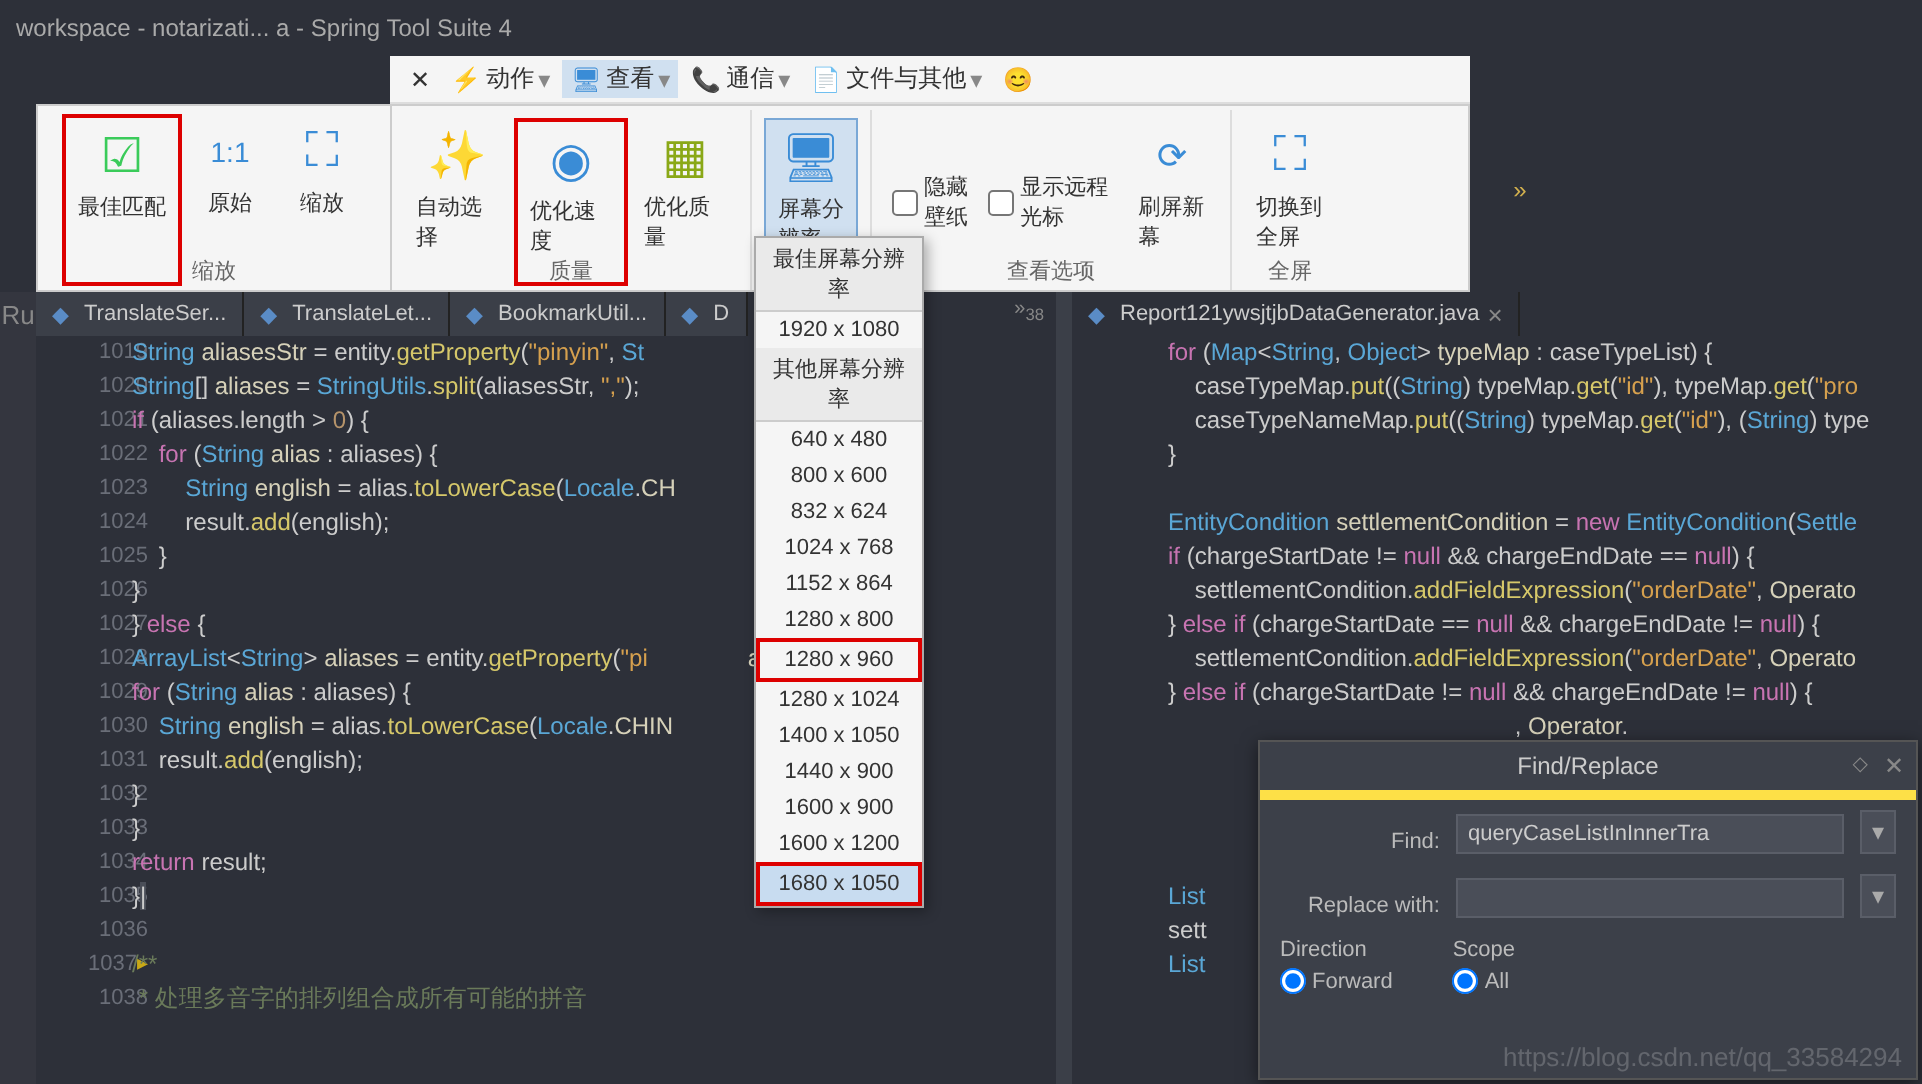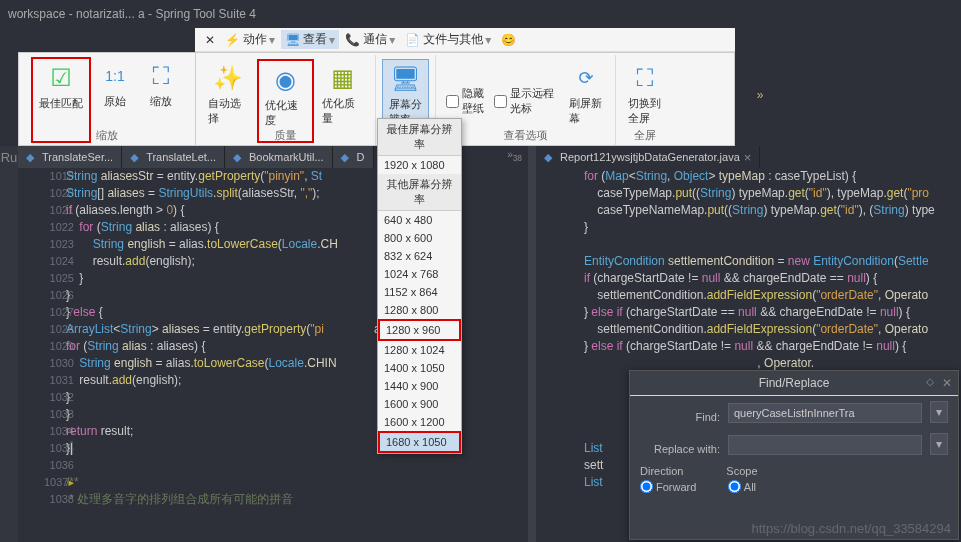--- a/index.html
+++ b/index.html
@@ -25,21 +25,21 @@
 .ribbon-item.highlighted { background:#d0e0f0; border:1px solid #7aa8d6; }
 .red-box { border:2px solid #d00 !important; }
 
 .opt-col { display:flex; flex-direction:row; gap:2px; padding:2px 4px; font-size:11px; color:#333; }
 .opt-col label { display:flex; align-items:center; gap:3px; cursor:pointer; }
 .opt-col input { margin:0; }
 
 
 .res-dropdown { position:absolute; left:377px; top:118px; width:85px; background:#f5f5f5; border:1px solid #aaa; z-index:10; box-shadow:2px 2px 6px rgba(0,0,0,0.3); }
 .res-dropdown-header { font-size:11px; color:#333; padding:3px 6px; background:#eaeaea; border-bottom:1px solid #ccc; text-align:center; }
-.res-item { font-size:11px; color:#333; padding:3px 6px; cursor:pointer; }
+.res-item { font-size:11px; color:#333; padding:3px 6px; text-align:center; cursor:pointer; }
 .res-item.sel { background:#c8dcf0; }
 
 
 .tab-bar { position:absolute; left:18px; top:146px; right:0; height:22px; display:flex; background:#2d3039; }
 .tab-bar.right { left:536px; }
 .ed-tab { display:flex; align-items:center; gap:4px; padding:0 8px; background:#3b3f48; color:#ccc; font-size:11px; border-right:1px solid #222; cursor:pointer; }
 .ed-tab .ticon { width:12px; height:12px; }
 .ed-tab .close { color:#888; font-size:13px; }
 
 
@@ -53,31 +53,31 @@
 .typ { color:#5aa7d6; }
 .mth { color:#d6c86a; }
 .var { color:#d6d1b9; }
 .com { color:#6a7a5a; }
 .num { color:#b5936a; }
 
 .ruler-col { position:absolute; left:0; top:146px; width:18px; bottom:0; background:#34363f; color:#888; font-size:13px; display:flex; flex-direction:column; align-items:center; padding-top:4px; }
 
 
 .find-dlg { position:absolute; right:2px; top:370px; width:330px; height:170px; background:#3c4049; border:1px solid #555; box-shadow:0 2px 8px rgba(0,0,0,0.5); color:#ccc; font-size:12px; }
-.find-dlg-title { text-align:center; padding:5px; background:#3c4049; border-bottom:1px solid #fde047; position:relative; }
+.find-dlg-title { text-align:center; padding:5px; background:#3c4049; border-bottom:5px solid #fde047; position:relative; }
 .find-dlg-title .dlg-close { position:absolute; right:6px; top:5px; color:#888; cursor:pointer; }
 .find-dlg-title .dlg-min { position:absolute; right:24px; top:5px; color:#888; cursor:pointer; font-size:10px; }
 .find-row { display:flex; align-items:flex-end; padding:5px 10px; gap:8px; }
 .find-row label { width:80px; text-align:right; color:#bbb; font-size:11px; }
 .find-row input[type=text] { flex:1; background:#4a4e58; border:1px solid #5a5e68; color:#ccc; padding:3px 5px; font-size:11px; }
 .find-row .combo { width:18px; height:22px; background:#4a4e58; border:1px solid #5a5e68; display:flex; align-items:center; justify-content:center; color:#aaa; cursor:pointer; }
 .dir-row { display:flex; padding:5px 10px; gap:30px; font-size:11px; color:#bbb; }
 .dir-row fieldset { border:none; }
 .dir-row legend { color:#bbb; margin-bottom:3px; }
-.dir-row label { display:flex; align-items:center; gap:3px;justify-content:center; }
+.dir-row label { display:flex; align-items:center; gap:3px; }
 
 .watermark { position:absolute; right:10px; bottom:6px; color:rgba(255,255,255,0.2); font-size:13px; pointer-events:none; }
 
 .right-toolbar-icons { position:absolute; left:740px; top:60px; width:40px; height:40px; display:flex; flex-direction:column; align-items:center; color:#aaa; }
 </style>
 </head>
 <body>
 
 <div class="title-bar">
   <span>workspace - notarizati...                                                                    a - Spring Tool Suite 4</span>

